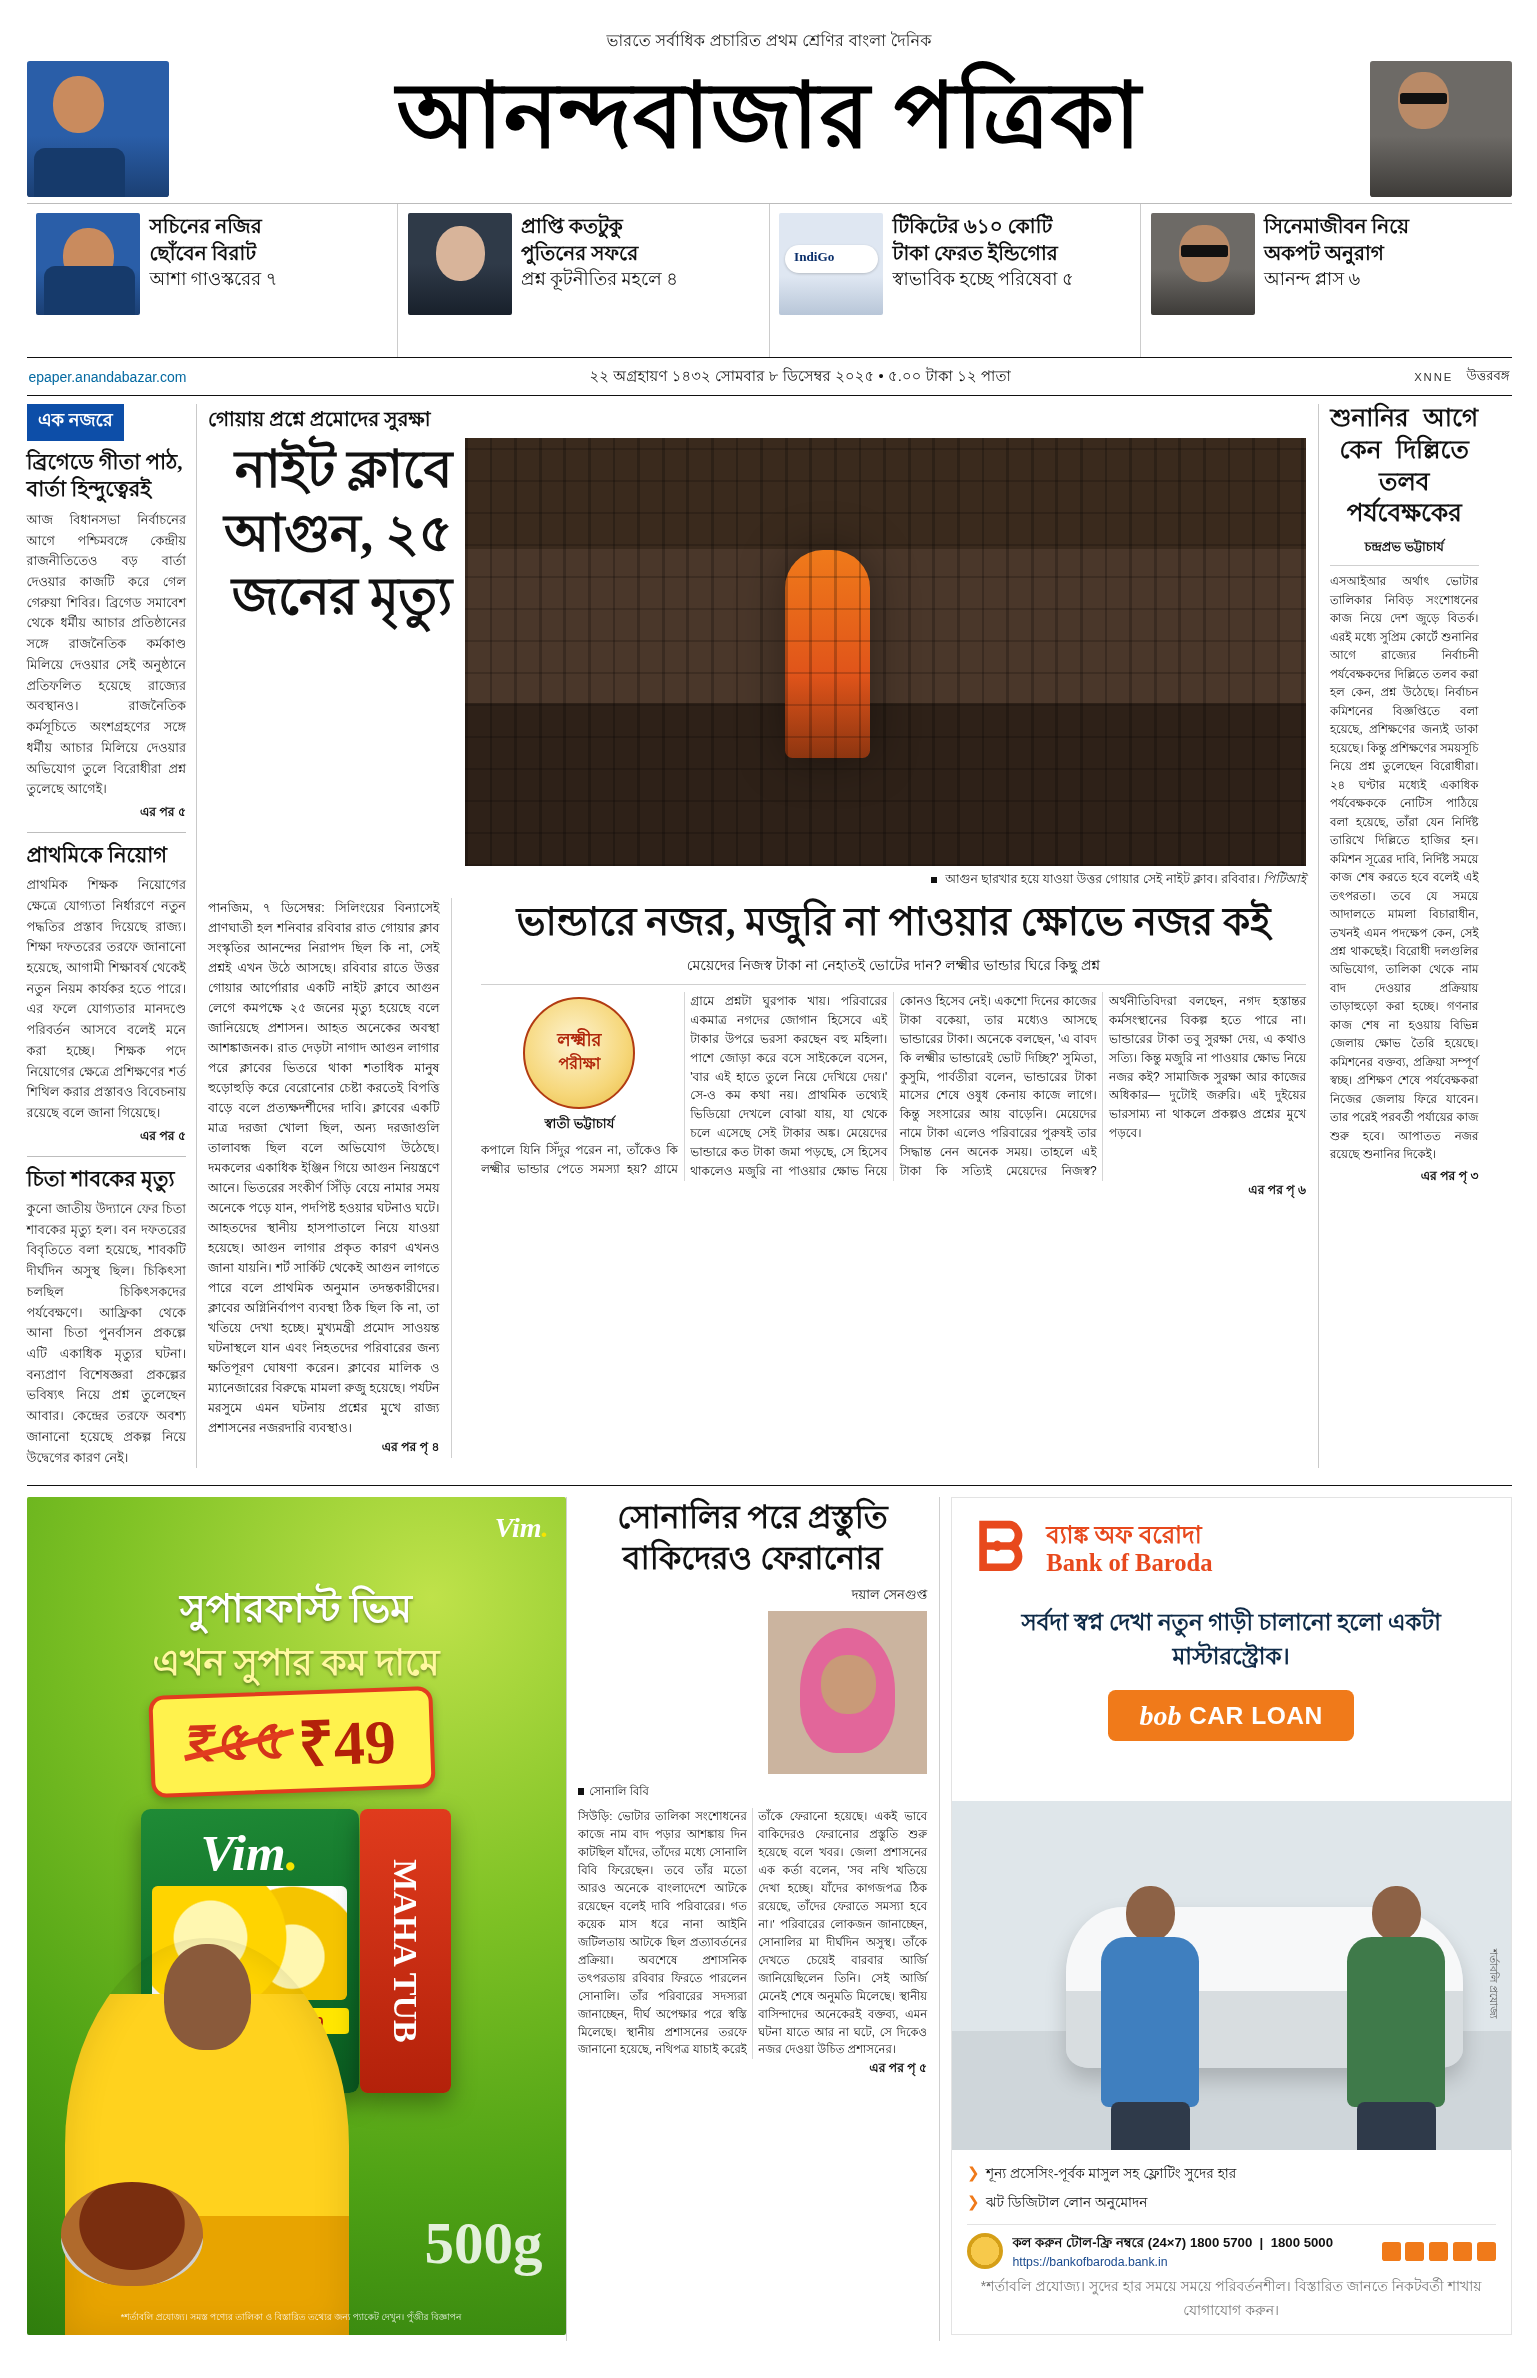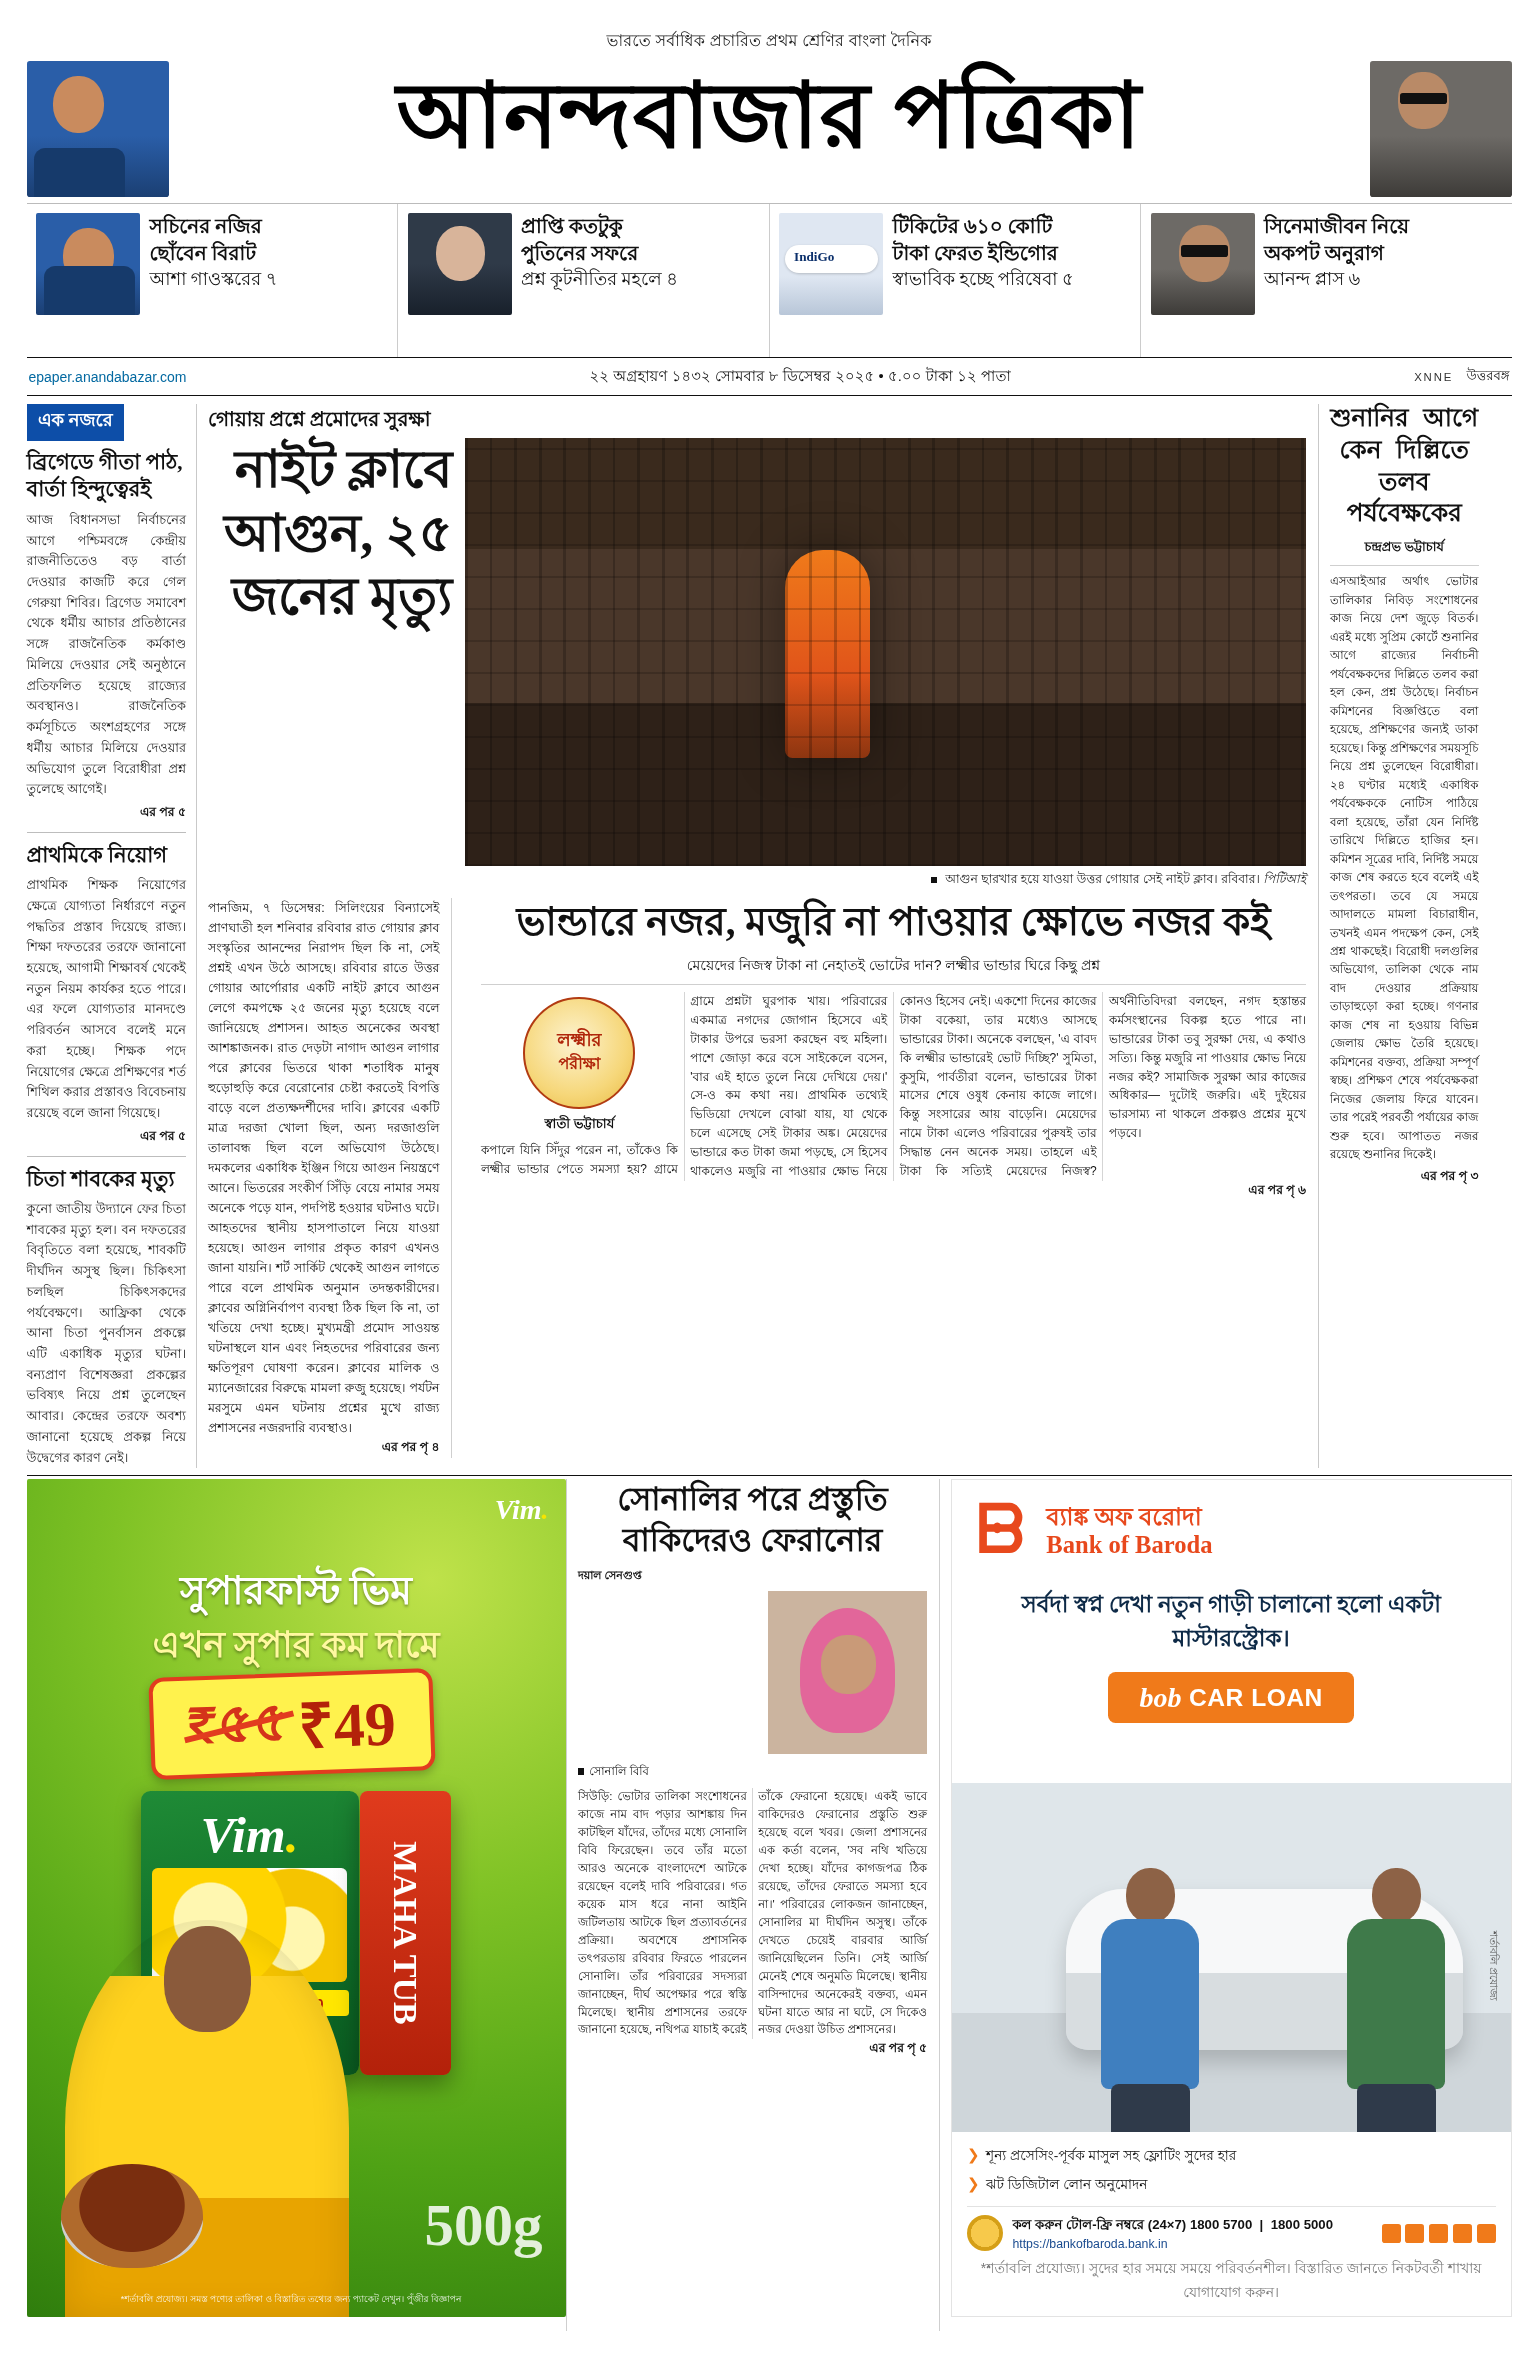--- a/index.html
+++ b/index.html
@@ -215,23 +215,23 @@
     font-size: 24.6px;
     line-height: 1.3;
     text-align: center;
   }
   .rr-by { text-align: center; font-weight: bold; font-size: 12.8px; padding: 5.7px 0 6.6px; border-bottom: 0.9px solid #cfcfcf; margin-bottom: 6.6px; }
   .rr-body { font-size: 11.7px; line-height: 1.58; text-align: justify; }
 
   
   .bottom {
     display: flex;
-    margin-top: 7px;
+    margin-top: 17px;
     border-top: 1.9px solid #111;
-    padding-top: 3px;
+    padding-top: 11px;
     height: 856px;
   }
   .bl { width: 539px; flex: 0 0 539px; }
   .bm { width: 374px; flex: 0 0 374px; padding: 0 11.4px; border-left:0.9px solid #cfcfcf; border-right:0.9px solid #cfcfcf; }
   .br { flex: 1; padding-left: 11.4px; }
 
   
   .vim-ad {
     position: relative;
     width: 100%; height: 838px;
@@ -341,21 +341,21 @@
   .vim-fine {
     position: absolute; left: 17px; right: 27px; bottom: 11.4px;
     font-size: 9px; color: rgba(255,255,255,.9); text-align: center; line-height: 1.4;
   }
 
   
   .bm-head {
     font-family: "Liberation Serif", serif; font-weight: bold;
     font-size: 32px; line-height: 1.26; text-align: center;
   }
-  .bm-by { text-align:left; font-weight:bold; font-size:11px; padding:6.6px 0 5.7px; }
+  .bm-by { text-align:right; font-weight:normal; font-size:13px; padding:6.6px 0 5.7px; }
   .bm-photo {
     width: 159px; height: 163px; float: right; margin: 0 0 5.7px 9.5px;
     overflow: hidden; position: relative; background:#d9c7b6;
   }
   .bm-cap { font-size: 11.4px; clear: both; padding: 2.8px 0 6.6px; }
   .bm-body { column-count: 2; column-gap: 11.4px; column-rule: 0.9px solid #d5d5d5;
              font-size: 11.5px; line-height: 1.56; text-align: justify; }
 
   
   .bob-ad {

